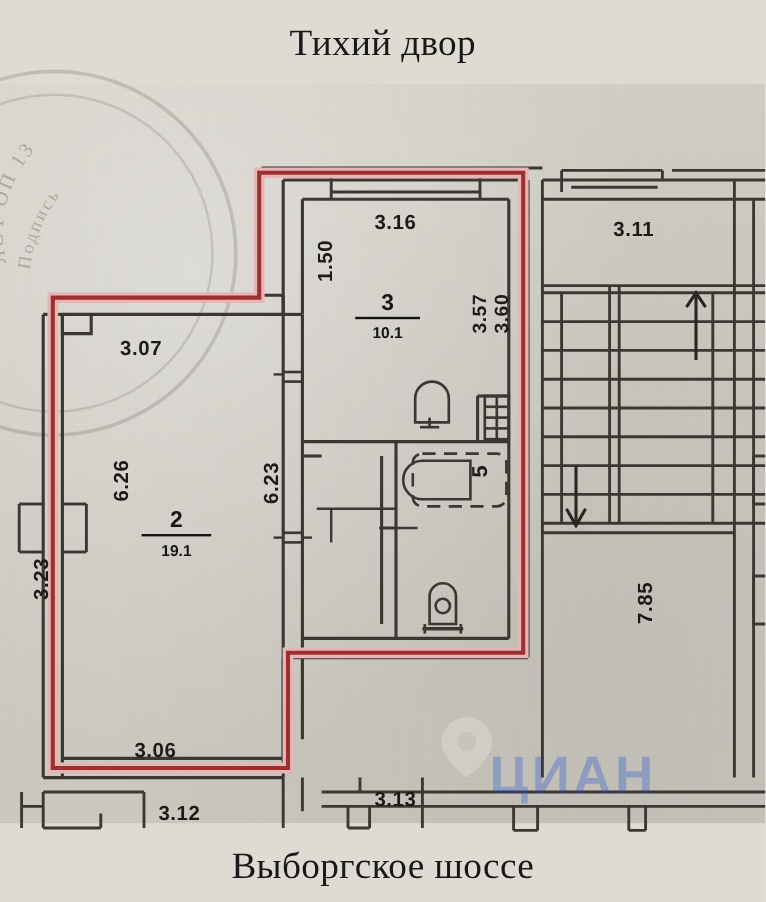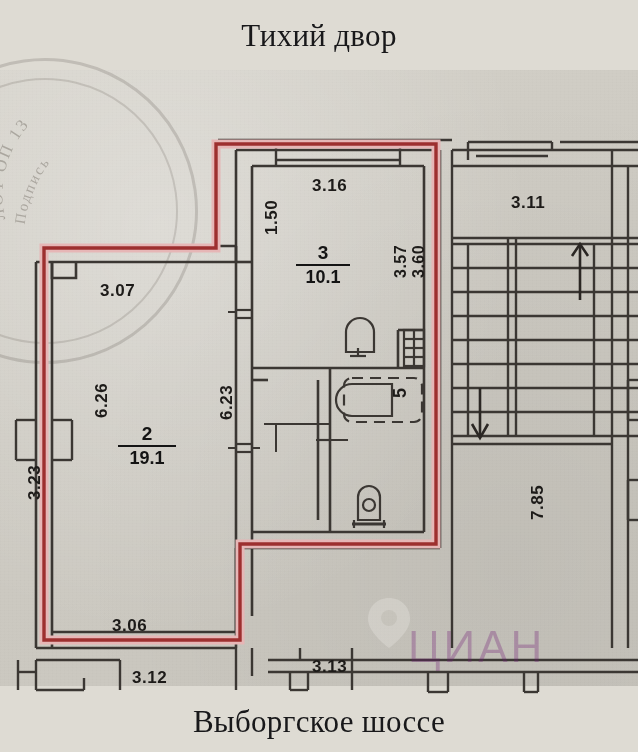--- a/index.html
+++ b/index.html
@@ -44,21 +44,21 @@
     white-space:nowrap;
   }
   .rot{transform:rotate(-90deg);transform-origin:left top;}
   .roomno{
     position:absolute;text-align:center;color:#141414;
     font-family:"Liberation Sans",sans-serif;font-weight:700;
     white-space:nowrap;
   }
   .roomno .n{font-size:19px;line-height:20px;}
   .roomno .bar{height:2px;background:#141414;margin:1px 0 1px 0;}
-  .roomno .a{font-size:18px;line-height:21px;}
+  .roomno .a{font-size:13px;line-height:21px;}
 
   
   #stamp{
     position:absolute;left:-108px;top:58px;width:300px;height:300px;
     border-radius:50%;
     border:3px solid rgba(92,86,78,.30);
     box-shadow:0 0 0 12px rgba(0,0,0,0) inset, 0 0 0 22px rgba(0,0,0,0);
     opacity:.75;
     transform:rotate(-8deg);
   }
@@ -70,22 +70,22 @@
     position:absolute;left:-10px;top:78px;width:230px;height:230px;
     opacity:.42;
   }
   
   #wm{
     position:absolute;left:352px;top:592px;width:286px;height:100px;
     opacity:.30;pointer-events:none;
   }
   #wm-word{
     position:absolute;left:56px;top:30px;
-    font-family:"Liberation Sans",sans-serif;font-weight:400;
-    font-size:44px;color:#701a75;letter-spacing:3px;
+    font-family:"Liberation Sans",sans-serif;font-weight:700;
+    font-size:44px;color:#1d4ed8;letter-spacing:3px;
   }
   #wm-num{
     position:absolute;left:18px;top:72px;
     font-family:"Liberation Sans",sans-serif;font-weight:700;
     font-size:23px;color:#e7b9a6;letter-spacing:2px;opacity:.75;
   }
   #wm-pin{
     position:absolute;left:14px;top:4px;width:46px;height:54px;opacity:.9;
   }
 </style>
@@ -331,21 +331,21 @@
     <div class="bar"></div>
     <div class="a">19.1</div>
   </div>
 
   <div class="lbl rot" style="left:390px;top:398px;font-size:18px;">5</div>
 
   <div class="lbl" style="left:112px;top:616px;">3.06</div>
   <div class="lbl" style="left:120px;top:668px;padding-left:12px;">3.12</div>
   <div class="lbl" style="left:312px;top:657px;">3.13</div>
 
-  <div class="lbl" style="left:511px;top:193px;">3.11</div>
+  <div class="lbl" style="left:511px;top:182px;">3.11</div>
   <div class="lbl rot" style="left:528px;top:520px;">7.85</div>
 
   <div id="wm">
     <svg id="wm-pin" viewBox="0 0 46 54">
       <path d="M23 2 C11 2 2 11 2 23 c0 14 21 29 21 29 s21 -15 21 -29 C44 11 35 2 23 2 z" fill="#f4f2ee"></path>
       <circle cx="23" cy="22" r="8" fill="#cfccc4"></circle>
     </svg>
     <div id="wm-word">ЦИАН</div>
   </div>
 

